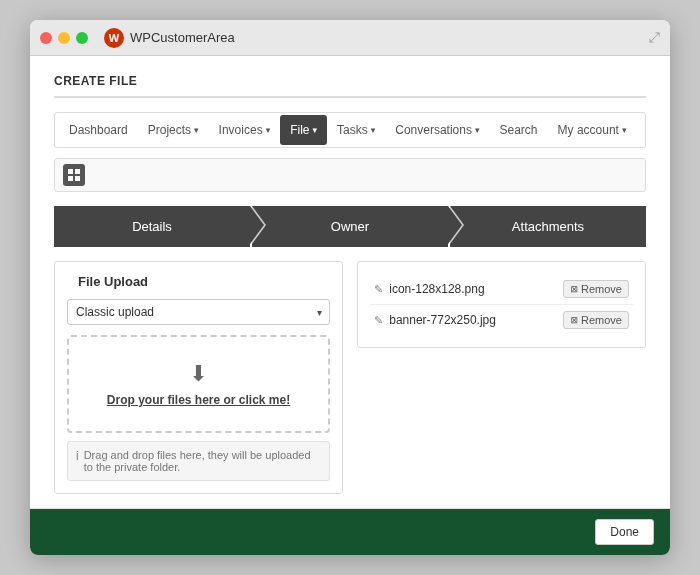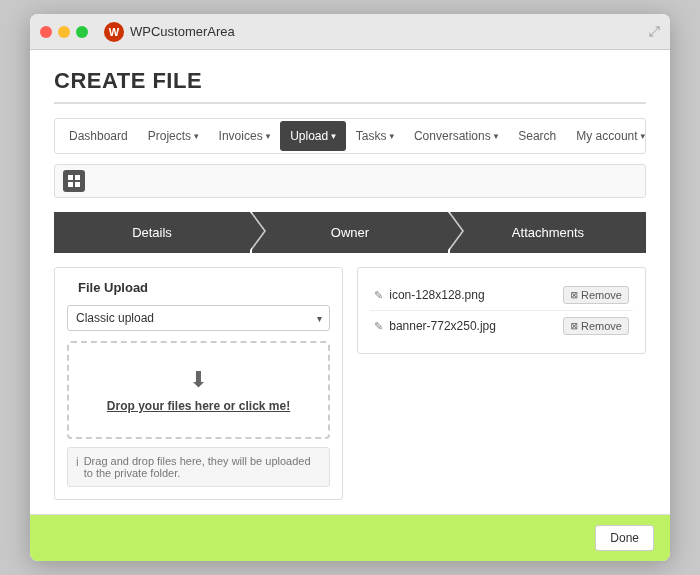--- a/index.html
+++ b/index.html
@@ -54,21 +54,21 @@
     }
     .expand-icon {
       margin-left: auto;
       color: #999;
       font-size: 14px;
     }
     .page-content {
       padding: 18px 24px 0 24px;
     }
     .page-title {
-      font-size: 22px;
+      font-size: 12px;
       font-weight: 700;
       color: #333;
       letter-spacing: 0.5px;
       padding-bottom: 8px;
       border-bottom: 2px solid #ddd;
       margin-bottom: 14px;
     }
     .nav-bar {
       background: #fff;
       border: 1px solid #ddd;
@@ -278,21 +278,21 @@
       cursor: pointer;
       white-space: nowrap;
       display: flex;
       align-items: center;
       gap: 3px;
     }
     .remove-icon {
       font-size: 9px;
     }
     .footer-bar {
-      background: #bef264;
+      background: #14532d;
       border-top: 1px solid #ddd;
       padding: 10px 16px;
       display: flex;
       justify-content: flex-end;
     }
     .done-btn {
       background: #fff;
       border: 1px solid #ccc;
       border-radius: 3px;
       padding: 5px 14px;
@@ -326,21 +326,21 @@
       </div>
       <div class="nav-item">
         <span>Projects</span>
         <span class="arrow">▾</span>
       </div>
       <div class="nav-item">
         <span>Invoices</span>
         <span class="arrow">▾</span>
       </div>
       <div class="nav-item active">
-        <span>Upload</span>
+        <span>File</span>
         <span class="arrow">▾</span>
       </div>
       <div class="nav-item">
         <span>Tasks</span>
         <span class="arrow">▾</span>
       </div>
       <div class="nav-item">
         <span>Conversations</span>
         <span class="arrow">▾</span>
       </div>

